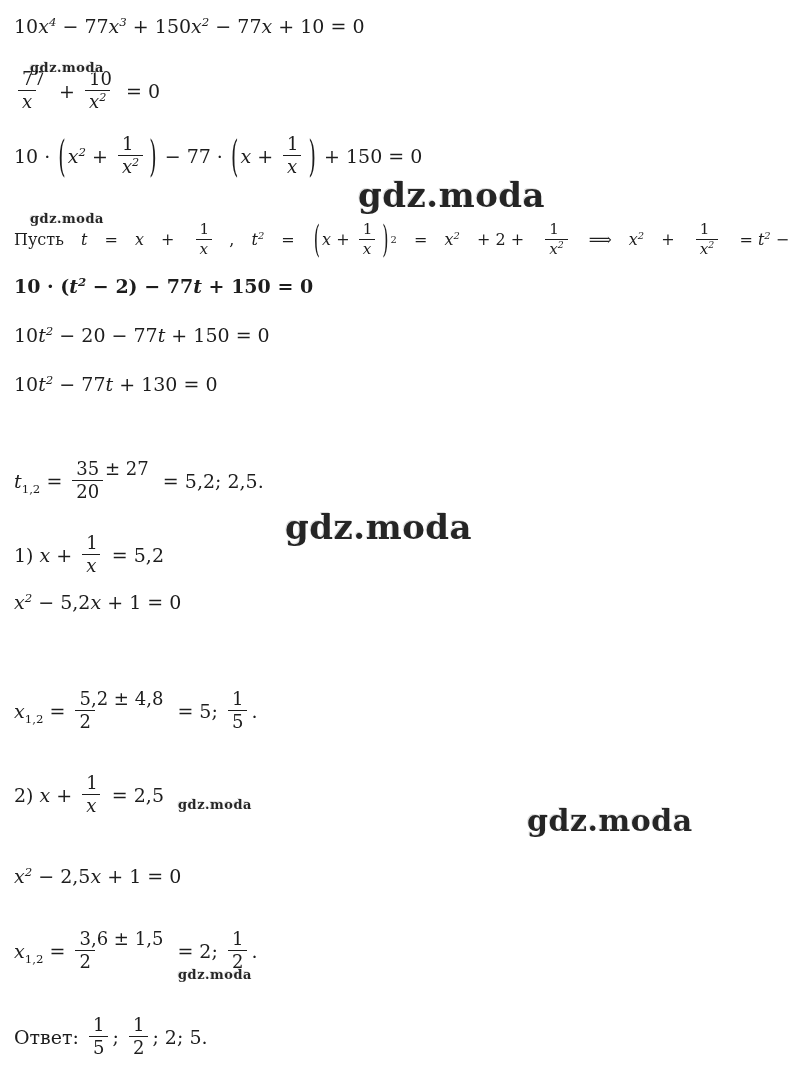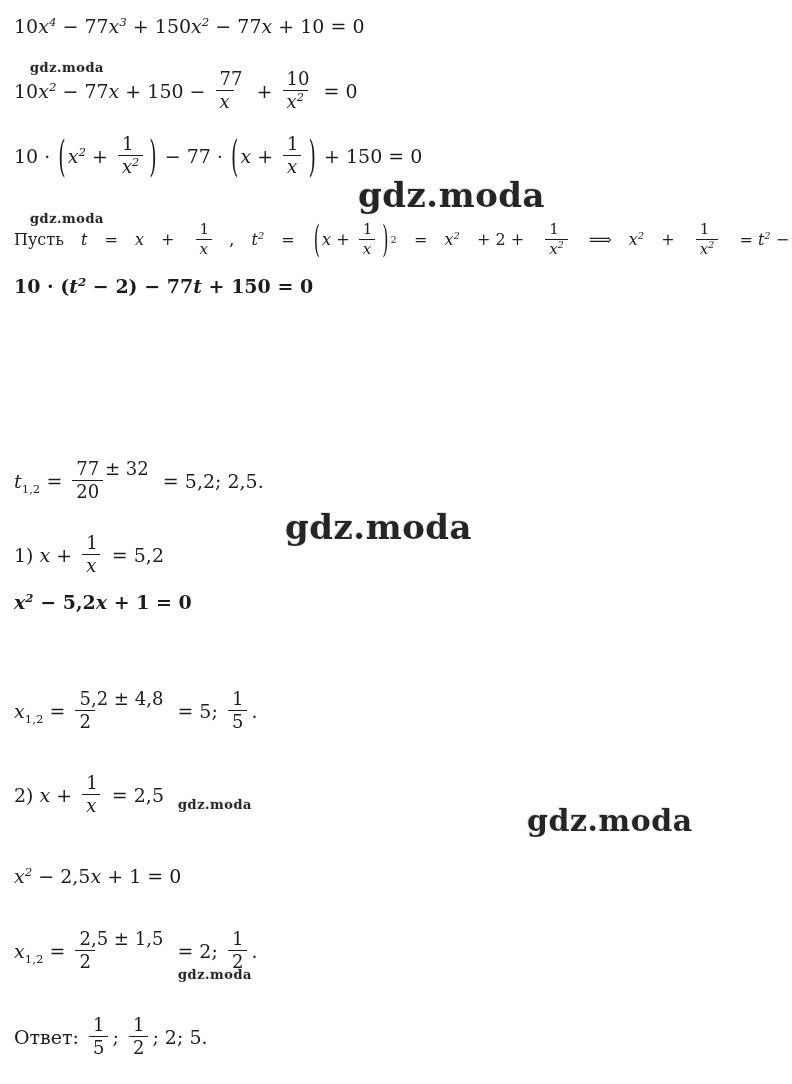--- a/index.html
+++ b/index.html
@@ -91,21 +91,20 @@
 </head>
 <body>
 
 <div id="page">
 
   <div class="line" style="top:17px;">
     <span class="rm">10<span class="it">x</span><sup>4</sup>&nbsp;−&nbsp;77<span class="it">x</span><sup>3</sup>&nbsp;+&nbsp;150<span class="it">x</span><sup>2</sup>&nbsp;−&nbsp;77<span class="it">x</span>&nbsp;+&nbsp;10&nbsp;=&nbsp;0</span>
   </div>
 
   <div class="line" style="top:70px;">
-    <span class="rm">10<span class="it">x</span><sup>2</sup>&nbsp;−&nbsp;77<span class="it">x</span>&nbsp;+&nbsp;150&nbsp;−&nbsp;</span>
     <span class="frac">
       <span class="num rm">77</span>
       <span class="den it">x</span>
     </span>
     <span class="rm">&nbsp;+&nbsp;</span>
     <span class="frac">
       <span class="num rm">10</span>
       <span class="den it">x<sup>2</sup></span>
     </span>
     <span class="rm">&nbsp;=&nbsp;0</span>
@@ -175,45 +174,51 @@
       <span class="num rm">1</span>
       <span class="den it">x<sup>2</sup></span>
     </span>
     <span class="rm">&nbsp;=&nbsp;<span class="it">t</span><sup>2</sup>&nbsp;−&nbsp;2.</span>
   </div>
 
   <div class="line" style="top:277px;font-weight:bold;">
     <span class="rm">10&nbsp;·&nbsp;(<span class="it">t</span><sup>2</sup>&nbsp;−&nbsp;2)&nbsp;−&nbsp;77<span class="it">t</span>&nbsp;+&nbsp;150&nbsp;=&nbsp;0</span>
   </div>
 
-
+  <div class="line" style="top:326px;">
+    <span class="rm">10<span class="it">t</span><sup>2</sup>&nbsp;−&nbsp;20&nbsp;−&nbsp;77<span class="it">t</span>&nbsp;+&nbsp;150&nbsp;=&nbsp;0</span>
+  </div>
+
+  <div class="line" style="top:375px;">
+    <span class="rm">10<span class="it">t</span><sup>2</sup>&nbsp;−&nbsp;77<span class="it">t</span>&nbsp;+&nbsp;130&nbsp;=&nbsp;0</span>
+  </div>
 
 
   <div class="line" style="top:460px;">
     <span class="it">t<sub>1,2</sub></span>
     <span class="rm">&nbsp;=&nbsp;</span>
     <span class="frac">
-      <span class="num rm">77 ± 32</span>
+      <span class="num rm">35 ± 27</span>
       <span class="den rm">20</span>
     </span>
     <span class="rm">&nbsp;=&nbsp;5,2;&nbsp;2,5.</span>
   </div>
 
   <div class="line" style="top:534px;">
     <span class="rm">1)&nbsp;</span>
     <span class="it">x</span>
     <span class="rm">&nbsp;+&nbsp;</span>
     <span class="frac">
       <span class="num rm">1</span>
       <span class="den it">x</span>
     </span>
     <span class="rm">&nbsp;=&nbsp;5,2</span>
   </div>
 
-  <div class="line" style="top:593px;font-weight:bold;">
+  <div class="line" style="top:593px;">
     <span class="rm"><span class="it">x</span><sup>2</sup>&nbsp;−&nbsp;5,2<span class="it">x</span>&nbsp;+&nbsp;1&nbsp;=&nbsp;0</span>
   </div>
 
 
   <div class="line" style="top:690px;">
     <span class="it">x<sub>1,2</sub></span>
     <span class="rm">&nbsp;=&nbsp;</span>
     <span class="frac">
       <span class="num rm">5,2 ± 4,8</span>
       <span class="den rm">2</span>
@@ -239,21 +244,21 @@
 
   <div class="line" style="top:867px;justify-content:center;">
     <span class="rm"><span class="it">x</span><sup>2</sup>&nbsp;−&nbsp;2,5<span class="it">x</span>&nbsp;+&nbsp;1&nbsp;=&nbsp;0</span>
   </div>
 
 
   <div class="line" style="top:930px;">
     <span class="it">x<sub>1,2</sub></span>
     <span class="rm">&nbsp;=&nbsp;</span>
     <span class="frac">
-      <span class="num rm">2,5 ± 1,5</span>
+      <span class="num rm">3,6 ± 1,5</span>
       <span class="den rm">2</span>
     </span>
     <span class="rm">&nbsp;=&nbsp;2;&nbsp;</span>
     <span class="frac">
       <span class="num rm">1</span>
       <span class="den rm">2</span>
     </span>
     <span class="rm">.</span>
   </div>
 

